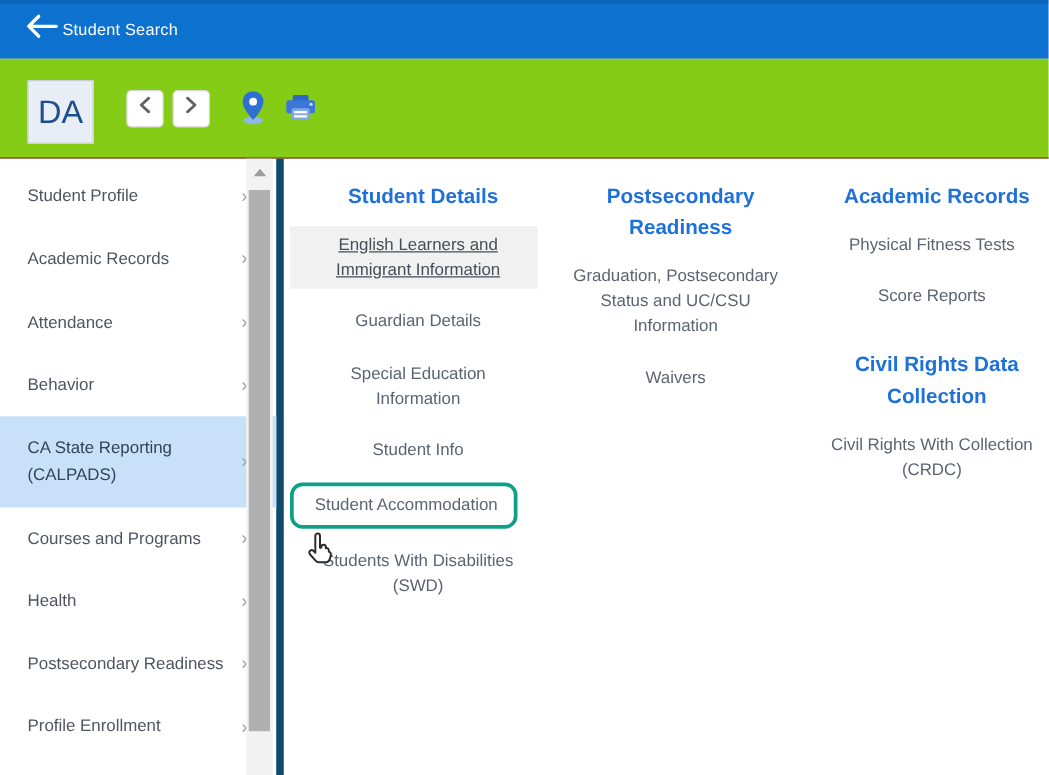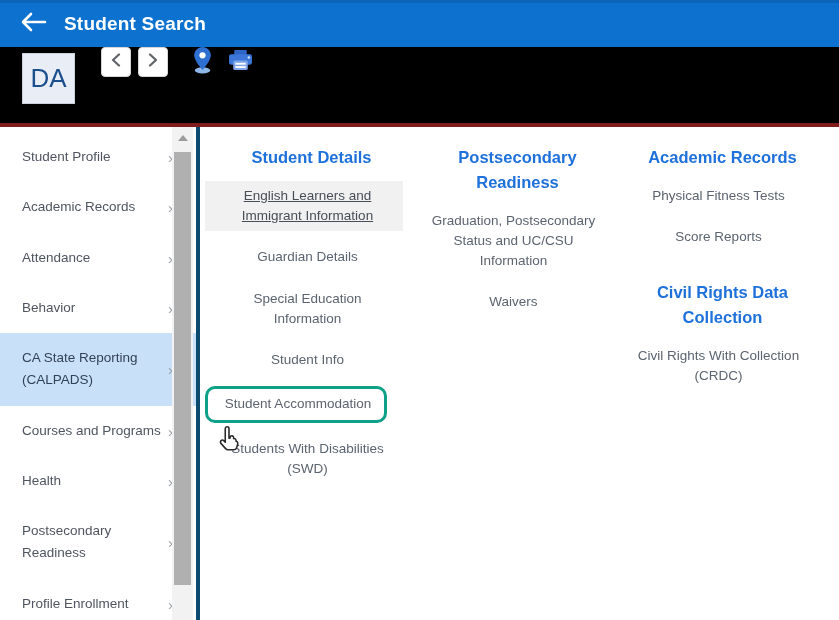--- a/index.html
+++ b/index.html
@@ -9,26 +9,26 @@
     font-family:"Liberation Sans", sans-serif;
     -webkit-font-smoothing:antialiased;
   }
 
   
   .appbar {
     height:47px; background:#0d72cf; display:flex; align-items:center;
     padding:0 20px; box-shadow: inset 0 3px 0 rgba(0,40,90,.18);
   }
   .back-btn { width:30px; height:24px; display:flex; align-items:center; cursor:pointer; }
-  .appbar-title { color:#fff; font-size:19px; font-weight:700; margin-left:14px; letter-spacing:.2px; }
+  .appbar-title { color:#fff; font-size:13px; font-weight:400; letter-spacing:.2px; }
 
   
   .toolbar {
-    height:80px; background:#000000; border-bottom:4px solid #7f1d1d;
-    display:flex; align-items:flex-start; padding:0 22px;
+    height:80px; background:#84cc16; border-bottom:1px solid #7f1d1d;
+    display:flex; align-items:center; padding:0 22px;
   }
   .avatar {
     width:53px; height:51px; background:#e9edf5; border:1px solid #c9cfdd;
     color:#1b4f8d; font-size:26px; font-weight:500;
     display:flex; align-items:center; justify-content:center; margin-top:6px;
   }
   .nav-btn {
     width:30px; height:30px; background:#fff; border:1px solid #d6d6d6; border-radius:4px;
     display:flex; align-items:center; justify-content:center; cursor:pointer;
   }
@@ -44,21 +44,21 @@
     position:absolute; right:12px; top:14px; width:0; height:0;
     border-left:5px solid transparent; border-right:5px solid transparent; border-top:6px solid #8b8f94;
   }
   .tool-icons { display:flex; align-items:center; margin-left:24px; gap:15px; }
   .tool-icon { cursor:pointer; display:flex; align-items:center; }
 
   
   .content { display:flex; height:493px; position:relative; background:#fff; }
 
   
-  .sidebar { width:200px; border-right:4px solid #0c4a6e; position:relative; padding-top:5px; }
+  .sidebar { width:227px; border-right:6px solid #0c4a6e; position:relative; padding-top:5px; }
   .side-item {
     position:relative; padding:14px 34px 14px 22px; font-size:13.5px; color:#4f5560;
     line-height:1.65; cursor:pointer;
   }
   .side-item.selected { background:#c9e1f8; color:#334357; }
   .side-chevron {
     position:absolute; right:23px; top:50%; transform:translateY(-50%);
     color:#9aa0a8; font-size:15px; line-height:1;
   }
   .scrollbar {

